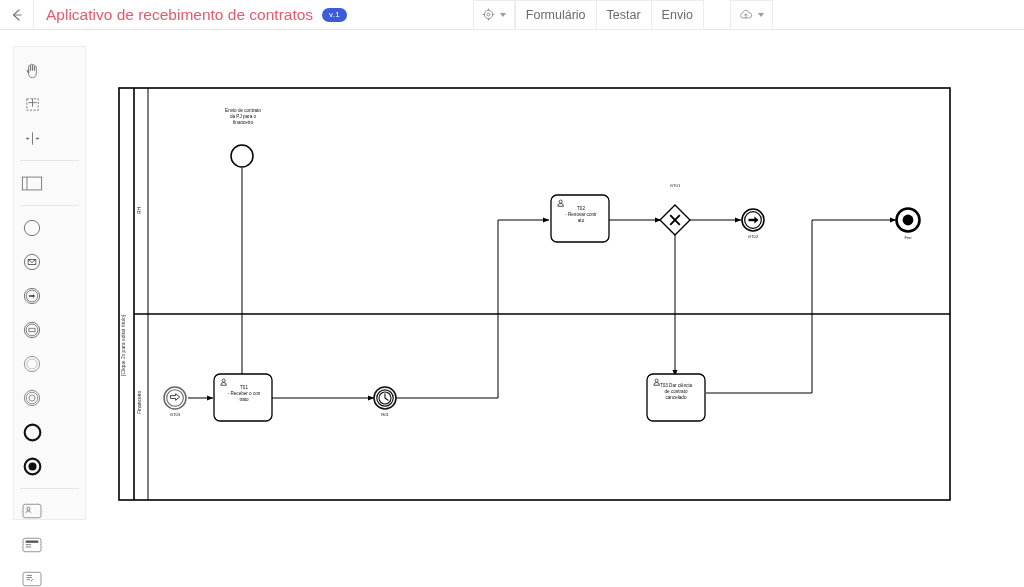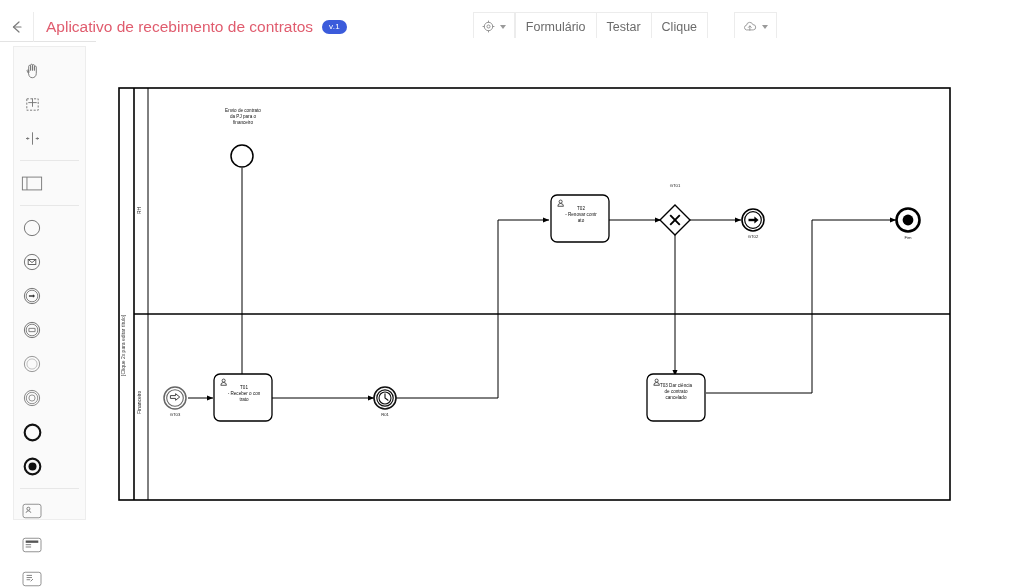--- a/index.html
+++ b/index.html
@@ -7,21 +7,21 @@
   html, body {
     margin: 0; padding: 0;
     width: 1024px; height: 587px;
     overflow: hidden;
     font-family: "Liberation Sans", sans-serif;
     background: #ffffff;
   }
 
   
   .header {
-    position: absolute; left: 0; top: 12px;
+    position: absolute; left: 0; top: 0;
     width: 1024px; height: 30px;
     background: #ffffff;
     border-bottom: 1px solid #e3e3e3;
     display: flex; align-items: center;
   }
   .back-btn {
     width: 34px; height: 30px;
     display: flex; align-items: center; justify-content: center;
     border-right: 1px solid #ececec;
     cursor: pointer;
@@ -170,21 +170,21 @@
           <line x1="13.1" y1="8" x2="14.8" y2="8"></line>
         </g>
       </svg>
       <span class="caret"></span>
     </div>
   </div>
 
   <div class="hdr-group btns">
     <div class="hdr-text-btn">Formulário</div>
     <div class="hdr-text-btn">Testar</div>
-    <div class="hdr-text-btn">Clique</div>
+    <div class="hdr-text-btn">Envio</div>
   </div>
 
   <div class="hdr-group pub">
     <div class="hdr-icon-btn">
       <svg width="14" height="13" viewBox="0 0 18 14">
         <path d="M4.4 11.4 A3.1 3.1 0 0 1 4.6 5.3 A4.1 4.1 0 0 1 12.6 4.6 A2.9 2.9 0 0 1 13.2 11.4 Z" fill="none" stroke="#8a8a8a" stroke-width="1.05" stroke-linejoin="round"></path>
         <line x1="8.8" y1="11.8" x2="8.8" y2="6.3" stroke="#8a8a8a" stroke-width="1.05" stroke-linecap="round"></line>
         <path d="M6.9 8.2 L8.8 6.2 L10.7 8.2" fill="none" stroke="#8a8a8a" stroke-width="1.05" stroke-linecap="round" stroke-linejoin="round"></path>
       </svg>
       <span class="caret"></span>

